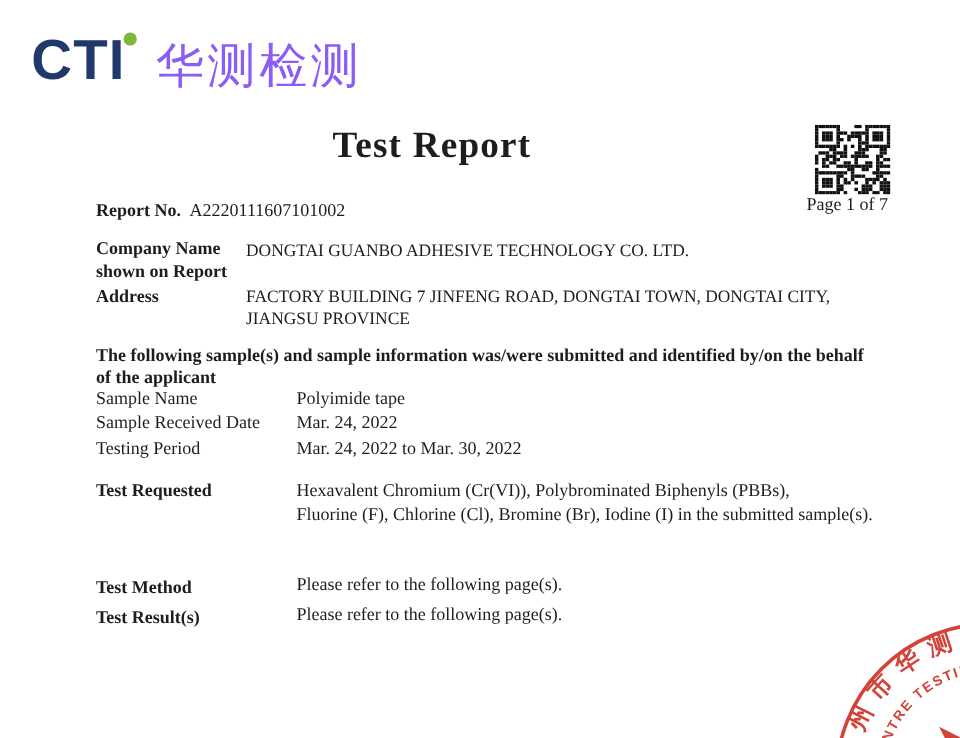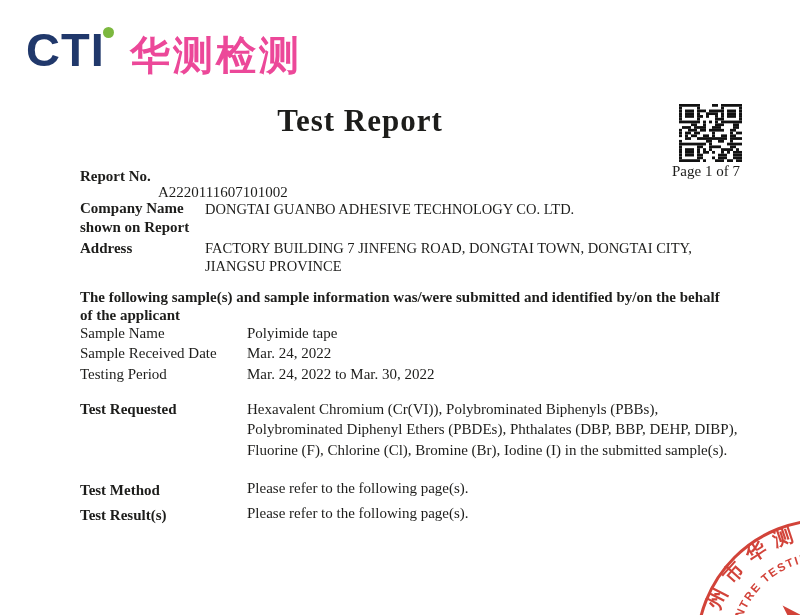--- a/index.html
+++ b/index.html
@@ -14,21 +14,21 @@
   .logo-cti{
     left:26px;top:26px;font-family:"Liberation Sans","DejaVu Sans",sans-serif;
     font-weight:bold;font-size:47px;line-height:47px;color:#20386b;letter-spacing:1px;
   }
   .logo-dot{
     position:absolute;left:103px;top:27px;width:11px;height:11px;border-radius:50%;
     background:#7cb83f;
   }
   .logo-cn{
     left:130px;top:34px;font-family:"Liberation Sans","DejaVu Sans",sans-serif;
-    font-weight:bold;font-size:40px;line-height:42px;color:#ec4899;letter-spacing:3px;text-align:right;
+    font-weight:normal;font-size:40px;line-height:42px;color:#8b5cf6;letter-spacing:3px;text-align:right;
   }
   
   .title{
     left:0;top:103px;width:720px;text-align:center;font-weight:bold;font-size:31px;
     letter-spacing:1px;
   }
   
   .qr{left:679px;top:104px;width:63px;height:58px;}
   .page-ind{left:672px;top:163px;font-size:15px;}
   
@@ -296,21 +296,21 @@
           <rect x="42" y="60" width="3" height="3"></rect>
           <rect x="48" y="60" width="3" height="3"></rect>
           <rect x="51" y="60" width="3" height="3"></rect>
           <rect x="57" y="60" width="3" height="3"></rect>
           <rect x="60" y="60" width="3" height="3"></rect>
         </g>
       </svg></div>
   <div class="abs page-ind">Page 1 of 7</div>
 
   <div class="abs t15 b" style="left:80px;top:167px;">Report No.</div>
-  <div class="abs t15" style="left:158px;top:167px;margin-top:16px;">A2220111607101002</div>
+  <div class="abs t15" style="left:158px;top:167px;">A2220111607101002</div>
 
   <div class="abs t15 b" style="left:80px;top:199px;">Company Name</div>
   <div class="abs t15 b" style="left:80px;top:218px;">shown on Report</div>
   <div class="abs t14" style="left:205px;top:200px;">DONGTAI GUANBO ADHESIVE TECHNOLOGY CO. LTD.</div>
 
   <div class="abs t15 b" style="left:80px;top:239px;">Address</div>
   <div class="abs t14" style="left:205px;top:239px;">FACTORY BUILDING 7 JINFENG ROAD, DONGTAI TOWN, DONGTAI CITY,</div>
   <div class="abs t14" style="left:205px;top:257px;">JIANGSU PROVINCE</div>
 
   <div class="abs t15 b" style="left:80px;top:288px;">The following sample(s) and sample information was/were submitted and identified by/on the behalf</div>
@@ -321,21 +321,20 @@
     <div class="abs t15" style="left:247px;top:324px;">Polyimide tape</div>
     <div class="abs t15" style="left:80px;top:344px;">Sample Received Date</div>
     <div class="abs t15" style="left:247px;top:344px;">Mar. 24, 2022</div>
     <div class="abs t15" style="left:80px;top:365px;">Testing Period</div>
     <div class="abs t15" style="left:247px;top:365px;">Mar. 24, 2022 to Mar. 30, 2022</div>
   </div>
 
   <div class="abs t15 b" style="left:80px;top:400px;">Test Requested</div>
   <div class="abs" style="left:247px;top:399px;font-size:15px;line-height:20.4px;">
     <div>Hexavalent Chromium (Cr(VI)), Polybrominated Biphenyls (PBBs),</div>
-    <div>Polybrominated Diphenyl Ethers (PBDEs), Phthalates (DBP, BBP, DEHP, DIBP),</div>
     <div>Fluorine (F), Chlorine (Cl), Bromine (Br), Iodine (I) in the submitted sample(s).</div>
   </div>
 
   <div class="abs t15 b" style="left:80px;top:481px;">Test Method</div>
   <div class="abs t15" style="left:247px;top:479px;">Please refer to the following page(s).</div>
   <div class="abs t15 b" style="left:80px;top:506px;">Test Result(s)</div>
   <div class="abs t15" style="left:247px;top:504px;">Please refer to the following page(s).</div>
 
   <svg class="stamp" viewBox="652 452 148 163">
     <defs>

